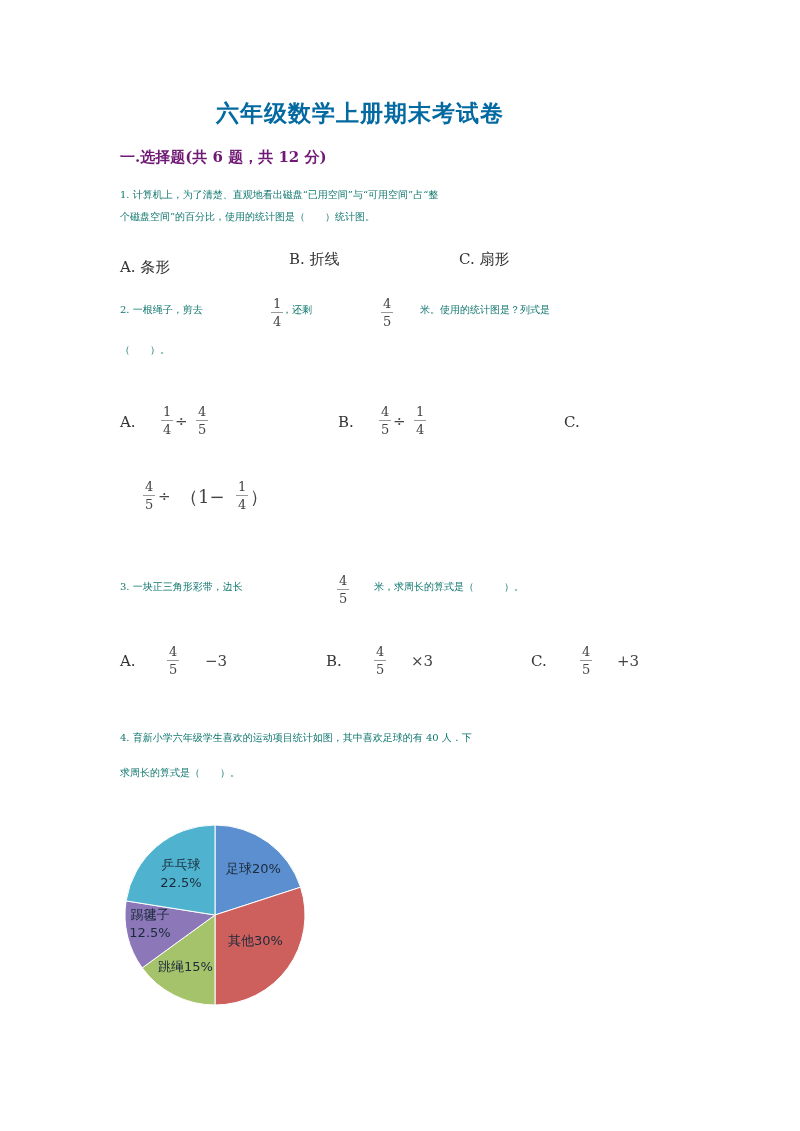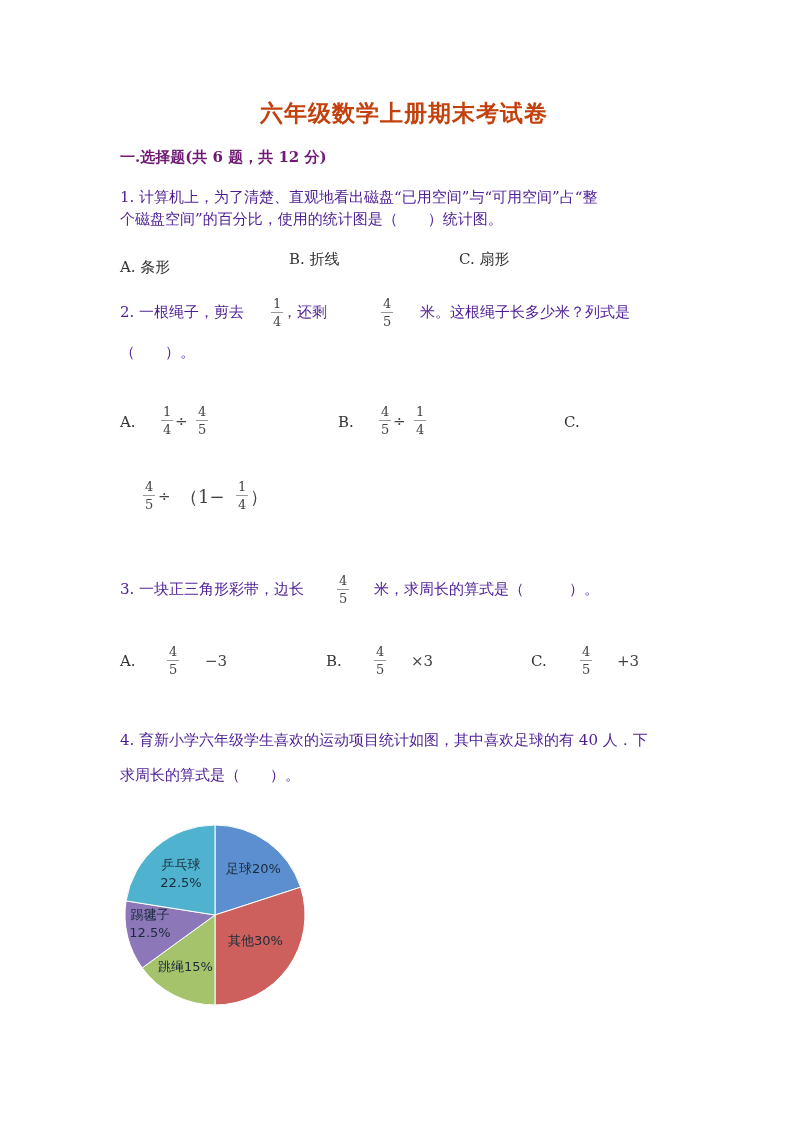--- a/index.html
+++ b/index.html
@@ -1,21 +1,21 @@
 <!DOCTYPE html>
 <html><head>
 <meta charset="utf-8">
 <style>
   html, body { margin: 0; padding: 0; background: #ffffff; }
   body { width: 800px; height: 1131px; position: relative; overflow: hidden;
          font-family: "DejaVu Serif", "Liberation Serif", serif; color: #222; }
   .abs { position: absolute; white-space: nowrap; }
-  .title { left: 0; width: 720px; top: 98px; text-align: center; font-size: 23px; font-weight: bold; color: #c2410c; letter-spacing: 1px; padding-left: 44px; }
+  .title { left: 0; width: 720px; top: 98px; text-align: center; font-size: 23px; font-weight: bold; color: #0369a1; letter-spacing: 1px; }
   .section { left: 120px; top: 148px; font-size: 15px; font-weight: bold; color: #701a75; }
-  .q { font-size: 15px; color: #4c1d95; }
+  .q { font-size: 10px; color: #0f766e; }
   .opt { font-size: 15px; color: #333; }
   .frac { position: absolute; display: inline-flex; flex-direction: column; align-items: center;
           font-family: "DejaVu Serif", serif; font-size: 13px; color: #444; line-height: 1; }
   .frac .num { padding: 0 2px 2px 2px; border-bottom: 1px solid #999; }
   .frac .den { padding-top: 2px; }
   .sym { position: absolute; font-size: 15px; color: #444; }
   .pie-label { position: absolute; font-family: "DejaVu Sans", sans-serif; font-size: 13px; color: #1a2a3a; text-align: center; line-height: 18px; }
 </style>
 </head>
 <body>
@@ -35,21 +35,21 @@
   <div class="abs q" style="left:120px; top:303px;">2. 一根绳子，剪去</div>
   <div class="frac" style="left:271px; top:297px;">
     <span class="num">1</span>
     <span class="den">4</span>
   </div>
   <div class="abs q" style="left:282px; top:303px;">，还剩</div>
   <div class="frac" style="left:381px; top:297px;">
     <span class="num">4</span>
     <span class="den">5</span>
   </div>
-  <div class="abs q" style="left:378px; top:303px; padding-left:42px;">米。这根绳子长多少米？列式是</div>
+  <div class="abs q" style="left:378px; top:303px; padding-left:42px;">米。使用的统计图是？列式是</div>
   <div class="abs q" style="left:120px; top:343px;">（　　）。</div>
 
   <div class="abs opt" style="left:120px; top:413px;">A.</div>
   <div class="frac" style="left:161px; top:405px;">
     <span class="num">1</span>
     <span class="den">4</span>
   </div>
   <div class="sym" style="left:175px; top:412px;">÷</div>
   <div class="frac" style="left:196px; top:405px;">
     <span class="num">4</span>

